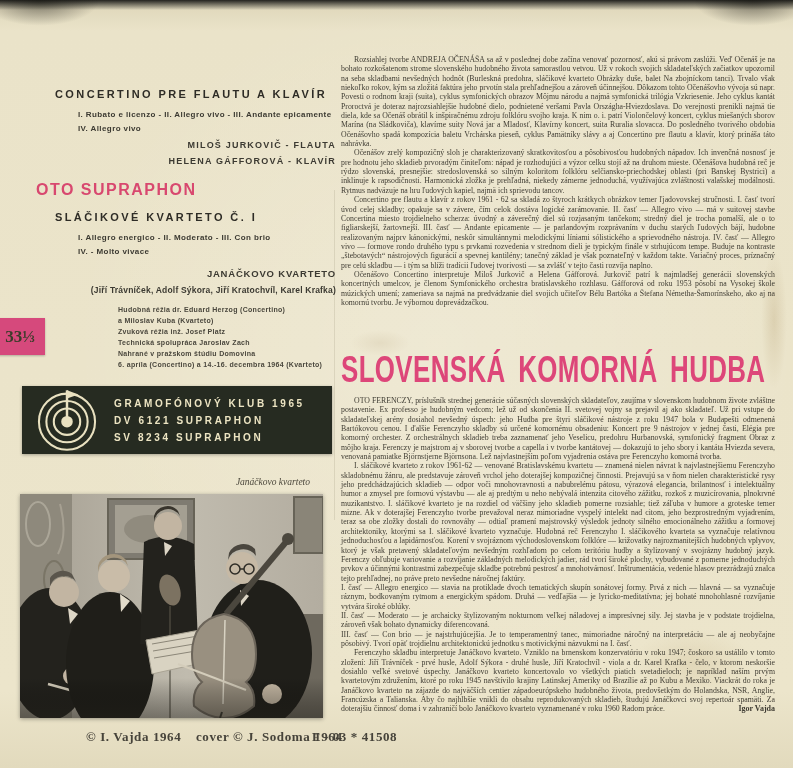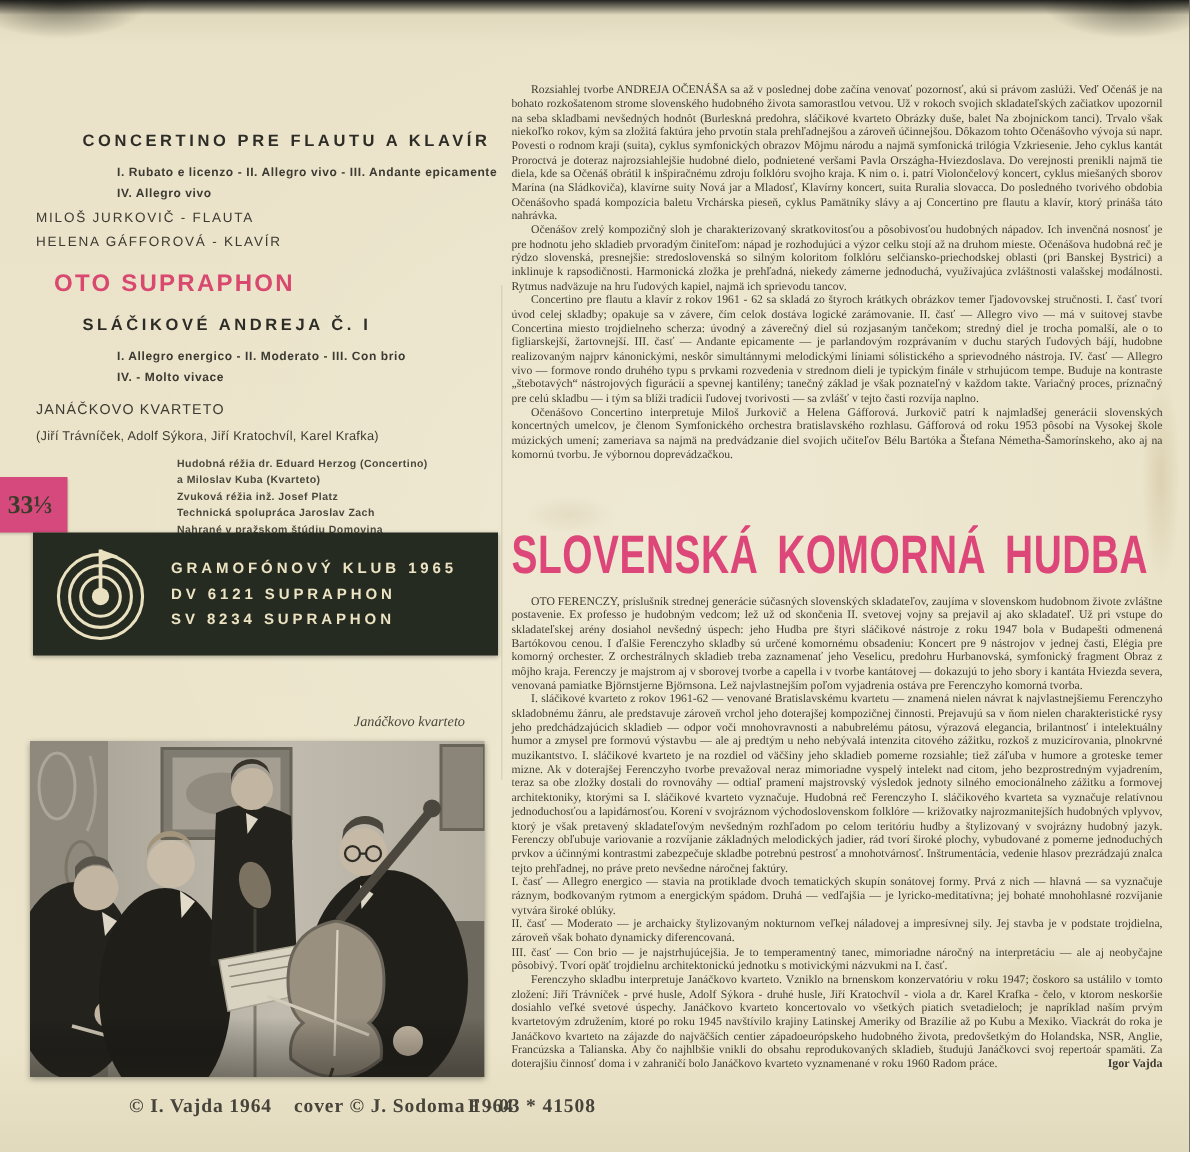--- a/index.html
+++ b/index.html
@@ -23,28 +23,28 @@
 
   .rpm{position:absolute;left:-5px;top:318px;width:50px;height:37px;background:#d6497c;
     display:flex;align-items:center;justify-content:center;
     font-family:"Liberation Serif",serif;font-weight:bold;font-size:17px;color:#3a3c2a;
     box-shadow:0 1px 2px rgba(0,0,0,.25);}
 
   
   .pinkname{position:absolute;left:36px;font-weight:bold;font-size:16px;letter-spacing:1.5px;color:#d8486f;white-space:nowrap;}
   .worktitle{position:absolute;left:55px;font-weight:bold;font-size:11px;letter-spacing:2.4px;color:#2e2c26;white-space:nowrap;}
   .movline{position:absolute;left:55px;font-weight:bold;font-size:8px;letter-spacing:.4px;color:#3c3a32;white-space:nowrap;padding-left:23px;}
-  .centerline{position:absolute;left:24px;width:292px;text-align:left;font-weight:normal;color:#3c3a32;white-space:nowrap;}
+  .centerline{position:absolute;left:44px;width:292px;text-align:right;font-weight:bold;color:#3c3a32;white-space:nowrap;}
   .perf{font-size:9px;letter-spacing:1.2px;}
   .ens{font-size:9.5px;letter-spacing:.8px;}
   .members{font-size:8.5px;letter-spacing:.2px;}
   .credits{position:absolute;left:118px;top:304px;width:230px;}
   .credits div{font-weight:bold;font-size:7px;letter-spacing:.3px;line-height:11px;color:#4a473d;white-space:nowrap;}
 
-  .club{position:absolute;left:22px;top:355px;width:310px;height:82px;background:#262b21;
+  .club{position:absolute;left:22px;top:386px;width:310px;height:68px;background:#262b21;
     display:flex;align-items:center;box-shadow:0 1px 3px rgba(0,0,0,.3);}
   .club svg{margin-left:12px;flex:0 0 auto;}
   .club .lines{margin-left:14px;}
   .club .lines div{color:#ece4c2;font-weight:bold;font-size:10px;letter-spacing:2.6px;line-height:17px;white-space:nowrap;}
 
   .caption{position:absolute;left:36px;top:477px;width:274px;text-align:right;
     font-family:"Liberation Serif",serif;font-style:italic;font-size:9.5px;color:#4a463a;}
 
   .photo{position:absolute;left:20px;top:494px;width:303px;height:224px;
     box-shadow:0 1px 4px rgba(0,0,0,.35);background:#b2ada0;}
@@ -83,21 +83,21 @@
     <span>33⅓</span>
   </div>
 
   <div class="worktitle" style="top:88px">CONCERTINO PRE FLAUTU A KLAVÍR</div>
   <div class="movline" style="top:110px">I. Rubato e licenzo - II. Allegro vivo - III. Andante epicamente</div>
   <div class="movline" style="top:124px">IV. Allegro vivo</div>
   <div class="centerline perf" style="top:140px">MILOŠ JURKOVIČ - FLAUTA</div>
   <div class="centerline perf" style="top:156px">HELENA GÁFFOROVÁ - KLAVÍR</div>
 
   <div class="pinkname" style="top:181px">OTO SUPRAPHON</div>
-  <div class="worktitle" style="top:211px">SLÁČIKOVÉ ANDREJA Č. I</div>
+  <div class="worktitle" style="top:211px">SLÁČIKOVÉ KVARTETO Č. I</div>
   <div class="movline" style="top:233px">I. Allegro energico - II. Moderato - III. Con brio</div>
   <div class="movline" style="top:247px">IV. - Molto vivace</div>
   <div class="centerline ens" style="top:268px">JANÁČKOVO KVARTETO</div>
   <div class="centerline members" style="top:285px">(Jiří Trávníček, Adolf Sýkora, Jiří Kratochvíl, Karel Krafka)</div>
 
   <div class="credits">
     <div>Hudobná réžia dr. Eduard Herzog (Concertino)</div>
     <div>a Miloslav Kuba (Kvarteto)</div>
     <div>Zvuková réžia inž. Josef Platz</div>
     <div>Technická spolupráca Jaroslav Zach</div>

